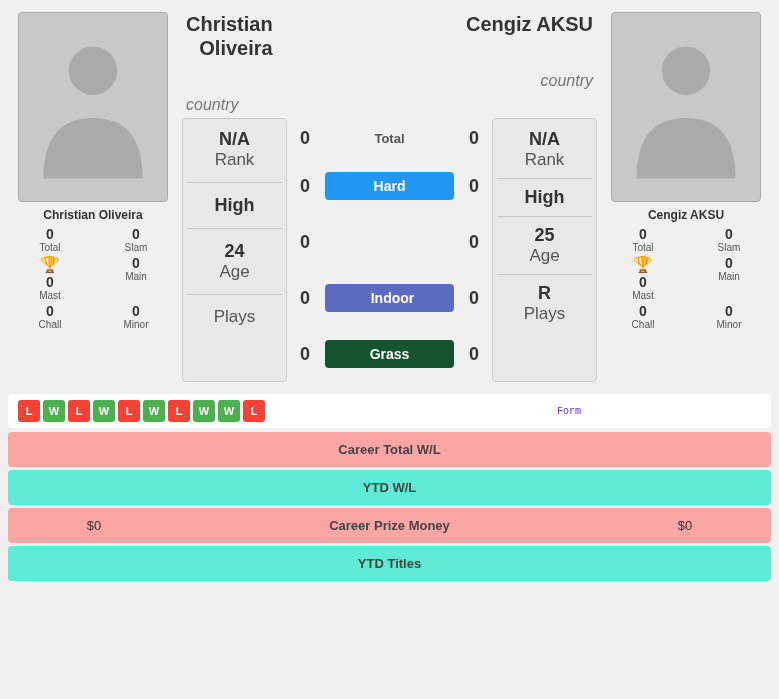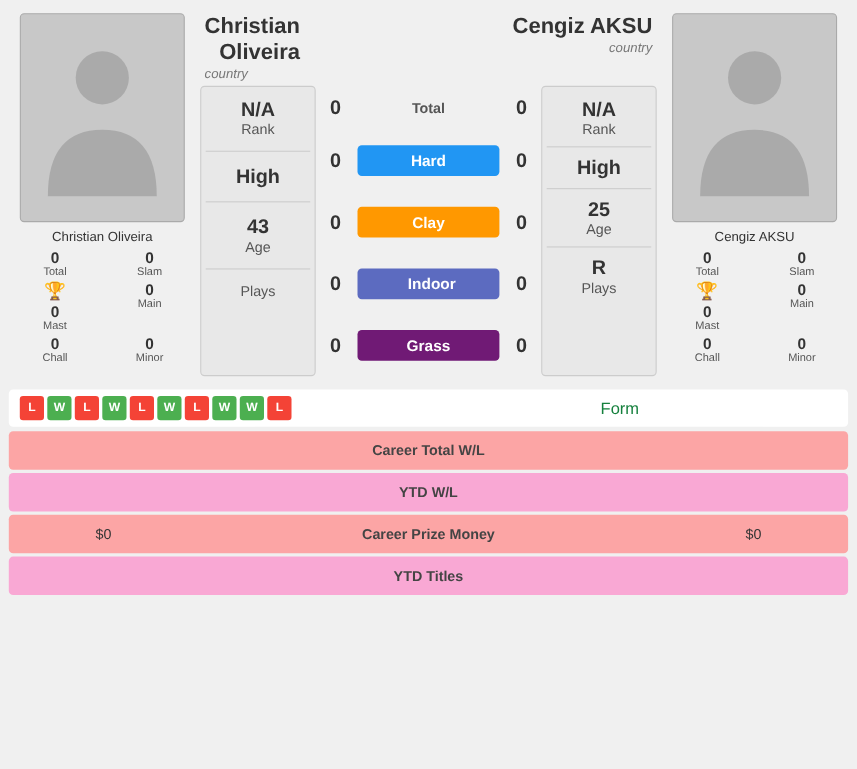--- a/index.html
+++ b/index.html
@@ -51,21 +51,21 @@
       width: 110px;
       height: 150px;
       fill: #888;
     }
 
     .player-name-label {
       font-size: 12px;
       color: #333;
       margin-top: 6px;
       text-align: right;
-      font-weight: 400;
+      font-weight: 700;
     }
 
     .player-stats-grid {
       display: grid;
       grid-template-columns: 1fr 1fr;
       gap: 2px;
       margin-top: 4px;
       width: 100%;
       text-align: center;
     }
@@ -147,21 +147,21 @@
       padding: 4px 0;
     }
 
     .stat-block-value {
       font-size: 18px;
       font-weight: bold;
       color: #333;
     }
 
     .stat-block-label {
-      font-size: 13px;
+      font-size: 17px;
       color: #555;
     }
 
     
     .scores-column {
       display: flex;
       flex-direction: column;
       gap: 0px;
       flex: 1;
     }
@@ -190,21 +190,21 @@
       border-radius: 4px;
       text-align: center;
       font-size: 14px;
       font-weight: bold;
       color: white;
     }
 
     .surface-hard { background: #2196F3; }
     .surface-clay { background: #FF9800; }
     .surface-indoor { background: #5C6BC0; padding-left: 16px; }
-    .surface-grass { background: #701a75; }
+    .surface-grass { background: #14532d; }
 
     .total-row {
       display: flex;
       flex-direction: row;
       align-items: center;
       justify-content: space-between;
       padding: 4px 2px;
       height: 40px;
     }
 
@@ -244,24 +244,25 @@
       margin: 4px 8px;
       padding: 6px 10px;
       border-radius: 4px;
       display: flex;
       flex-direction: row;
       align-items: center;
       gap: 6px;
     }
 
     .form-label {
-      font-size: 15px;
-      color: #15803d;
+      font-size: 10px;
+      color: #6d28d9;
       margin-left: auto;
       margin-right: 180px;
+      font-family: Liberation Mono, monospace;
     }
 
     .form-badges {
       display: flex;
       flex-direction: row;
       gap: 3px;
     }
 
     .form-badge {
       width: 22px;
@@ -284,42 +285,43 @@
       margin: 3px 8px;
       padding: 10px 16px;
       border-radius: 4px;
       display: flex;
       flex-direction: row;
       align-items: center;
       justify-content: space-between;
     }
 
     .stats-row.alt {
-      background: #f9a8d4;
+      background: #5eead4;
     }
 
     .stats-row-label {
       font-size: 13px;
       color: #444;
       font-weight: 600;
       flex: 1;
       text-align: center;
     }
 
     .stats-row-value {
       font-size: 13px;
       color: #333;
       width: 140px;
       text-align: center;
     }
 
     .country-img-text {
-      font-size: 12px;
+      font-size: 16px;
       color: #777;
       font-style: italic;
+      margin-top: 36px;
     }
 
     
     .sep {
       width: 100%;
       height: 1px;
       background: #ccc;
     }
   </style>
 </head>
@@ -386,21 +388,21 @@
           <div class="stat-block">
             <span class="stat-block-value">N/A</span>
             <span class="stat-block-label">Rank</span>
           </div>
           <div class="sep"></div>
           <div class="stat-block">
             <span class="stat-block-value">High</span>
           </div>
           <div class="sep"></div>
           <div class="stat-block">
-            <span class="stat-block-value">43</span>
+            <span class="stat-block-value">24</span>
             <span class="stat-block-label">Age</span>
           </div>
           <div class="sep"></div>
           <div class="stat-block">
             <span class="stat-block-label">Plays</span>
           </div>
         </div>
 
         <div class="scores-column">
 
@@ -411,21 +413,20 @@
           </div>
 
           <div class="score-row">
             <span class="score-num">0</span>
             <span class="surface-badge surface-hard">Hard</span>
             <span class="score-num">0</span>
           </div>
 
           <div class="score-row">
             <span class="score-num">0</span>
-            <span class="surface-badge surface-clay">Clay</span>
             <span class="score-num">0</span>
           </div>
 
           <div class="score-row">
             <span class="score-num">0</span>
             <span class="surface-badge surface-indoor">Indoor</span>
             <span class="score-num">0</span>
           </div>
 
           <div class="score-row">

